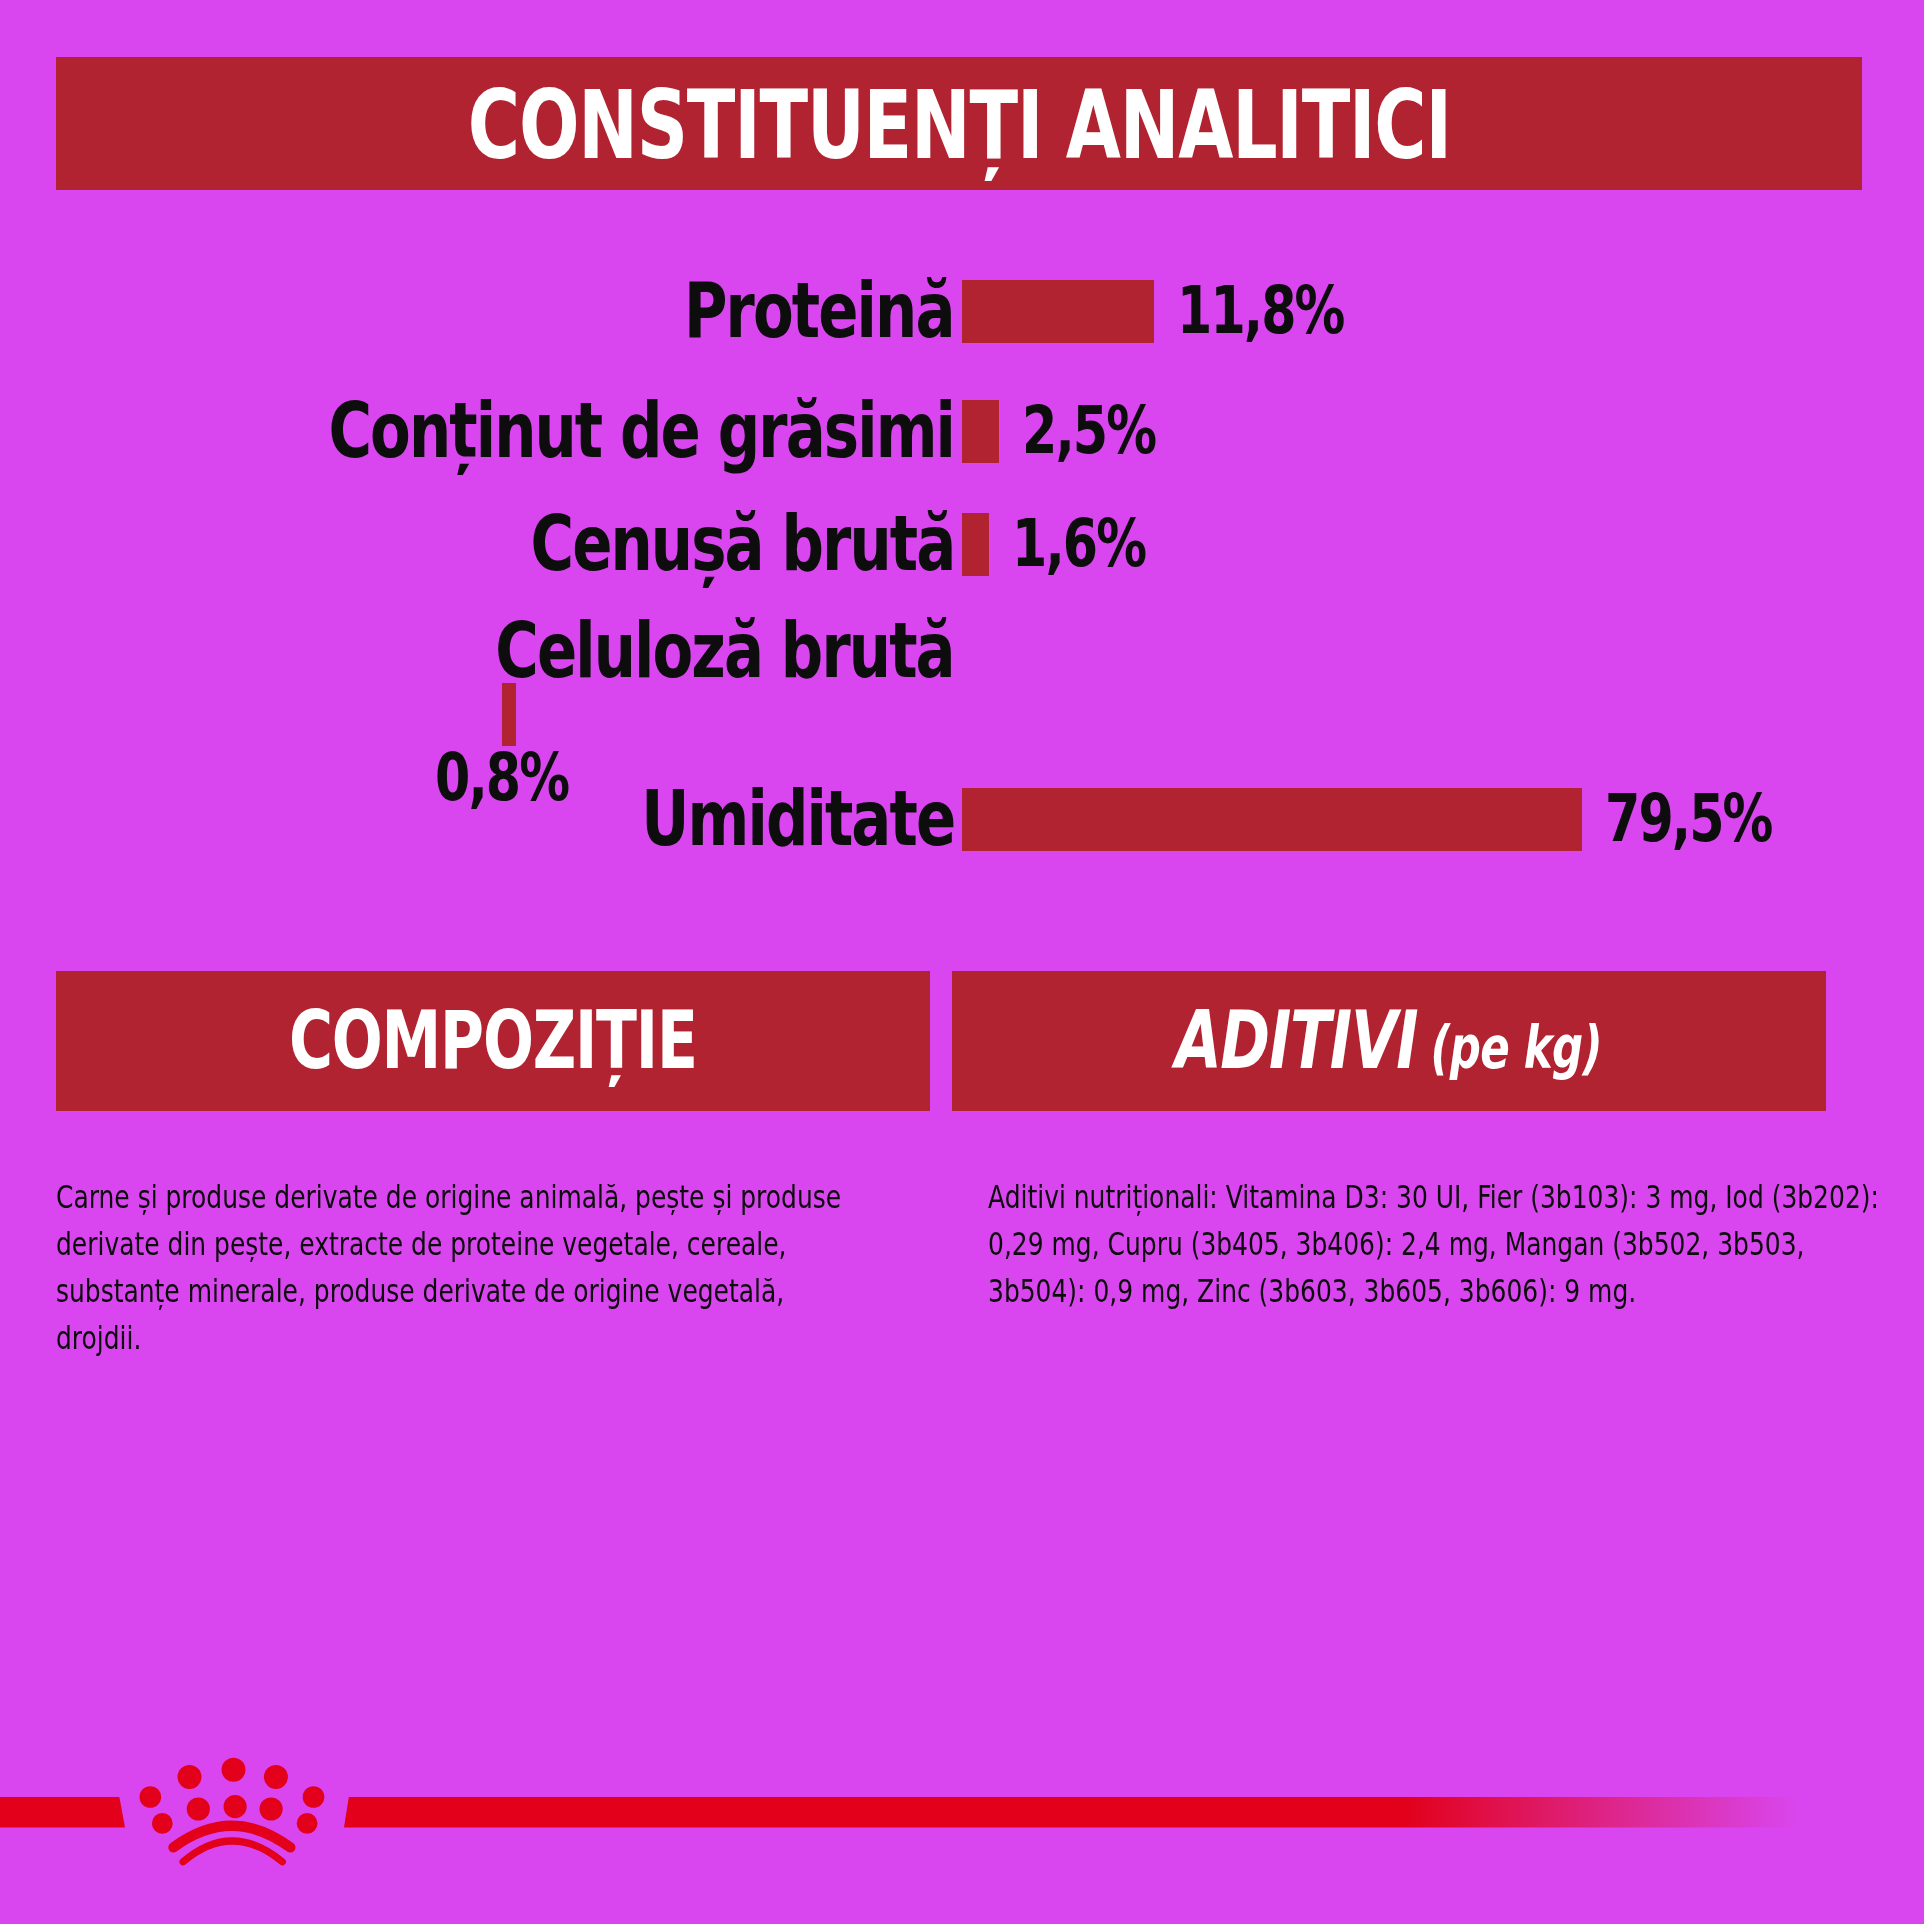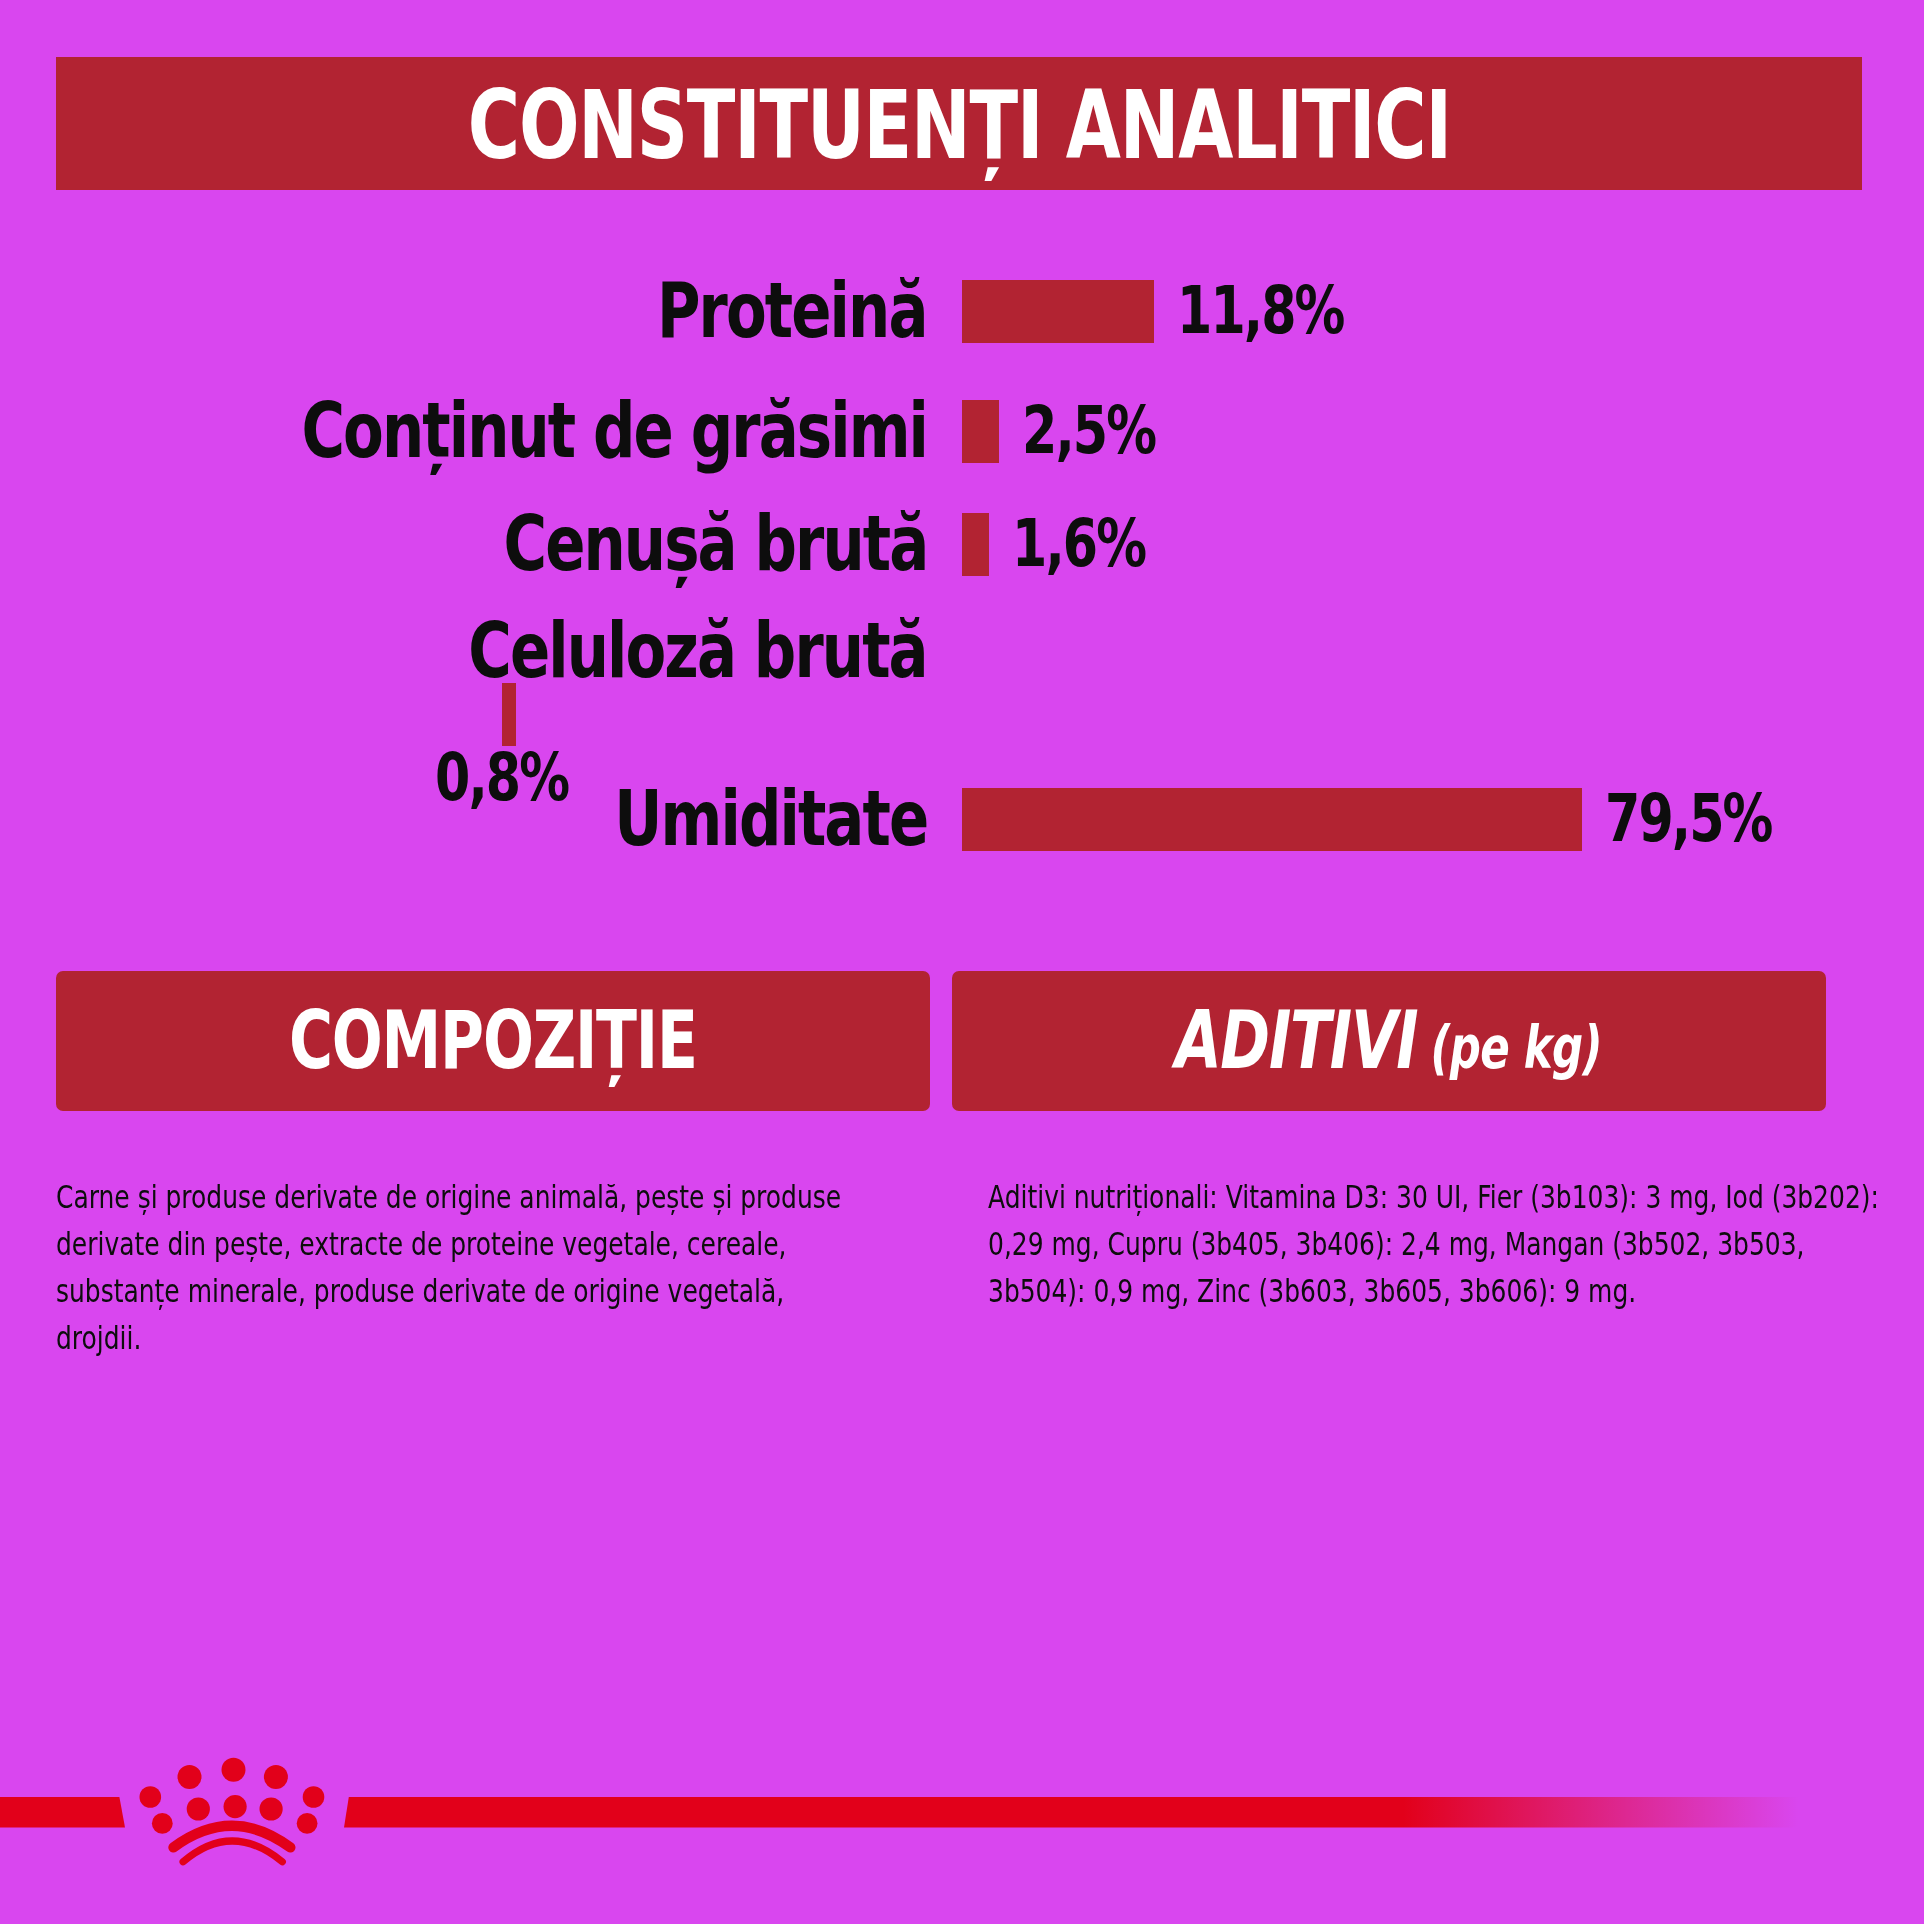--- a/index.html
+++ b/index.html
@@ -24,33 +24,33 @@
     background:var(--banner-red);
     display:flex;align-items:center;justify-content:center;
   }
   .banner-title{
     color:#fff;font-weight:bold;letter-spacing:-1.6px;
     transform:scaleX(0.75);transform-origin:center center;
     white-space:nowrap;line-height:1;
   }
   .top-banner{left:56px;top:57px;width:1806px;height:133px;}
   .top-banner .banner-title{font-size:95px;padding-top:4.8px;}
-  .mid-banner{top:971px;height:140px;width:874px;border-radius:7px;}
+  .mid-banner{top:971px;height:140px;width:874px;}
   .mid-banner .banner-title{font-size:80px;}
   .comp-banner{left:56px;}
   .adit-banner{left:952px;font-style:italic;}
   .title-suffix{font-size:58px;font-weight:bold;margin-left:17.6px;letter-spacing:-0.8px;}
 
   
   .crow{
     position:absolute;left:56px;height:64px;
     display:flex;align-items:center;
   }
   .clabel{
-    width:906px;padding-right:35px;box-sizing:border-box;
+    width:906px;padding-right:8px;box-sizing:border-box;
     text-align:right;font-weight:bold;font-size:76px;line-height:64px;
     letter-spacing:-2.4px;white-space:nowrap;
   }
   .clabel .sq{display:inline-block;transform:scaleX(0.78);transform-origin:right center;}
   .cbar{height:63px;background:var(--bar-red);flex:0 0 auto;}
   .cval{
     margin-left:22.5px;font-weight:bold;font-size:65px;line-height:64px;
     letter-spacing:-2.4px;white-space:nowrap;
   }
   .cval .sq{display:inline-block;transform:scaleX(0.78);transform-origin:left center;}

